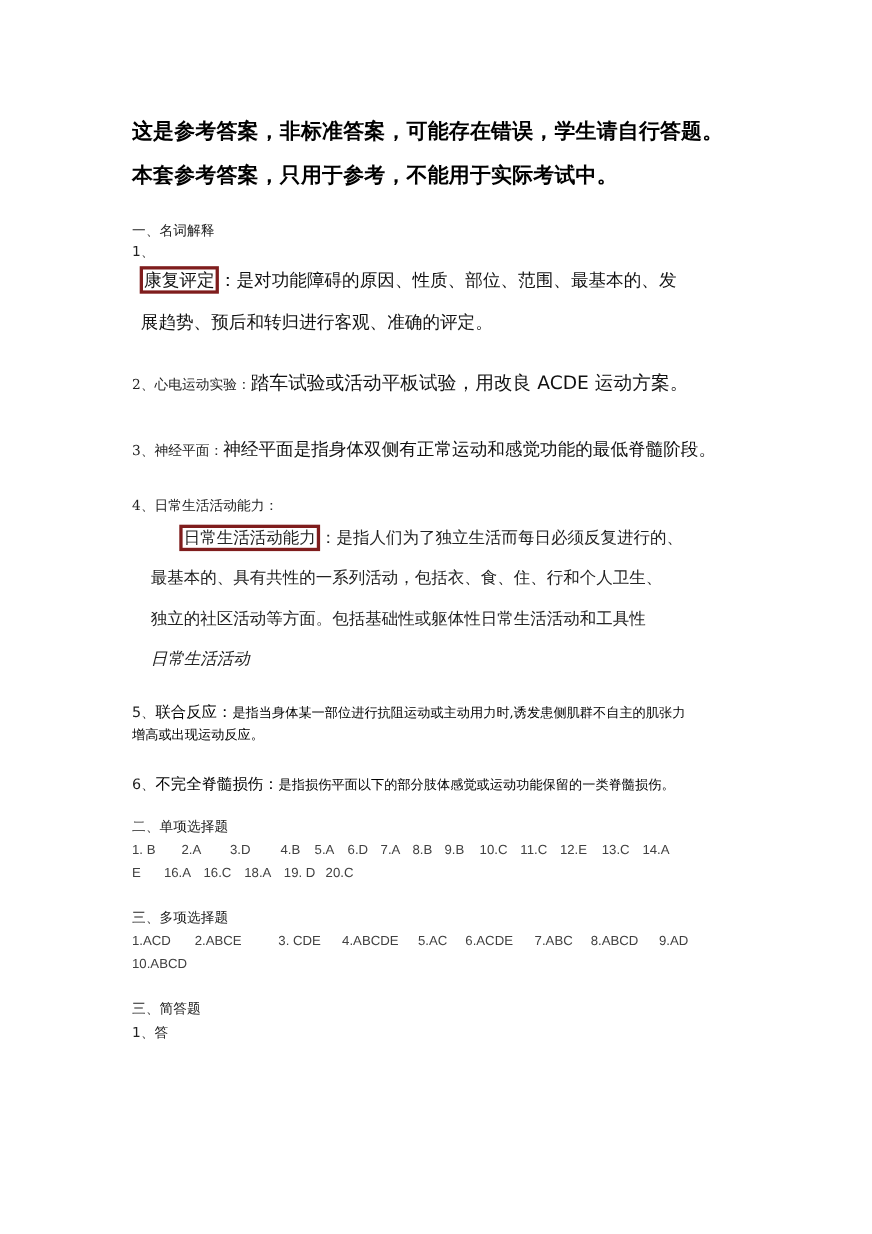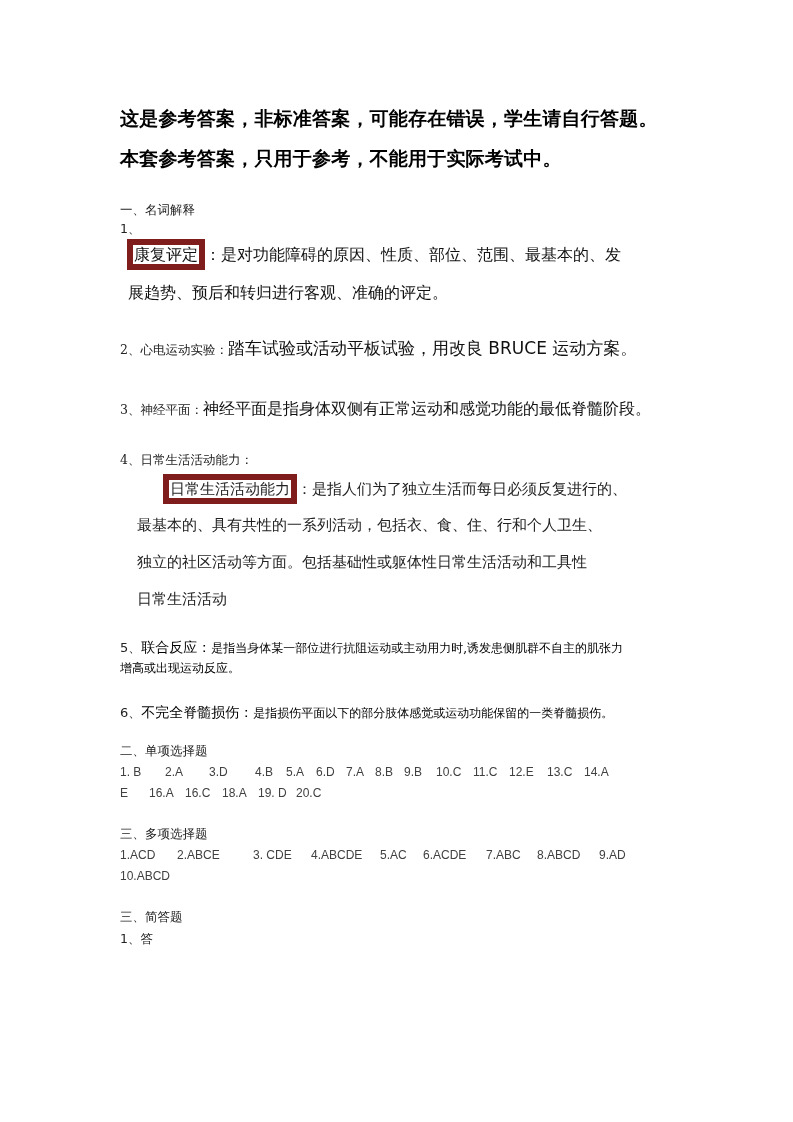--- a/index.html
+++ b/index.html
@@ -3,56 +3,56 @@
 <meta charset="utf-8">
 <style>
   html, body { margin: 0; padding: 0; background: #ffffff; }
   body { width: 793px; height: 1122px; position: relative; overflow: hidden; color: #000; font-family: "DejaVu Sans", "Liberation Sans", sans-serif; }
   .abs { position: absolute; white-space: nowrap; }
   .disclaimer { left: 120px; font-size: 19px; font-weight: bold; letter-spacing: 0.2px; }
   .small { font-size: 12.5px; color: #222; }
   .serif { font-family: "DejaVu Serif", "Liberation Serif", serif; }
   .def-big { font-size: 16px; color: #111; }
   .def-med { font-size: 15px; color: #222; }
-  .boxed { border: 6px solid #7f1d1d; padding: 0 1px; }
+  .boxed { border: 3px solid #7f1d1d; padding: 0 1px; }
   .ans { font-family: "Liberation Sans", sans-serif; font-size: 12px; color: #404040; }
   .ans span { display: inline-block; }
   .sans-big { font-size: 17px; color: #111; }
 </style>
 </head>
 <body>
 
 <div class="abs disclaimer" style="top:106px;">这是参考答案，非标准答案，可能存在错误，学生请自行答题。</div>
 <div class="abs disclaimer" style="top:146px;">本套参考答案，只用于参考，不能用于实际考试中。</div>
 
 <div class="abs small serif" style="left:120px; top:202px;">一、名词解释</div>
 <div class="abs small" style="left:120px; top:221px;">1、</div>
 
 <div class="abs def-big serif" style="left:127px; top:245px;">
   <span class="boxed">康复评定</span><span>：</span><span>是对功能障碍的原因、性质、部位、范围、最基本的、发</span>
 </div>
 <div class="abs def-big serif" style="left:128px; top:283px;">展趋势、预后和转归进行客观、准确的评定。</div>
 
 <div class="abs" style="left:120px; top:337px;">
-  <span class="small serif">2、</span><span class="small serif">心电运动实验：</span><span class="sans-big">踏车试验或活动平板试验，用改良 BRUCE 运动方案。</span>
+  <span class="small serif">2、</span><span class="small serif">心电运动实验：</span><span class="sans-big">踏车试验或活动平板试验，用改良 ACDE 运动方案。</span>
 </div>
 
 <div class="abs" style="left:120px; top:399px;">
   <span class="small serif">3、</span><span class="small serif">神经平面：</span><span class="sans-big" style="font-size:16px;">神经平面是指身体双侧有正常运动和感觉功能的最低脊髓阶段。</span>
 </div>
 
 <div class="abs small serif" style="left:120px; top:452px;">
   <span>4、</span><span>日常生活活动能力：</span>
 </div>
 <div class="abs def-med serif" style="left:137px; top:480px;margin-left:26px;">
   <span class="boxed">日常生活活动能力</span><span>：</span><span>是指人们为了独立生活而每日必须反复进行的、</span>
 </div>
 <div class="abs def-med serif" style="left:137px; top:516px;">最基本的、具有共性的一系列活动，包括衣、食、住、行和个人卫生、</div>
 <div class="abs def-med serif" style="left:137px; top:553px;">独立的社区活动等方面。包括基础性或躯体性日常生活活动和工具性</div>
-<div class="abs def-med serif" style="left:137px; top:590px;">日常生活活动</div>
+<div class="abs def-med serif" style="left:137px; top:590px;font-style:italic;">日常生活活动</div>
 
 <div class="abs" style="left:120px; top:637px;text-align:center;">
   <span class="small" style="font-size:13px;">5、</span><span class="serif" style="font-size:14px;">联合反应：</span><span class="serif" style="font-size:12px;">是指当身体某一部位进行抗阻运动或主动用力时,诱发患侧肌群不自主的肌张力</span>
 </div>
 <div class="abs serif" style="left:120px; top:660px; font-size:12px;">增高或出现运动反应。</div>
 
 <div class="abs" style="left:120px; top:702px;">
   <span class="small" style="font-size:13px;">6、</span><span class="serif" style="font-size:14px;">不完全脊髓损伤：</span><span class="serif" style="font-size:12px;">是指损伤平面以下的部分肢体感觉或运动功能保留的一类脊髓损伤。</span>
 </div>
 

